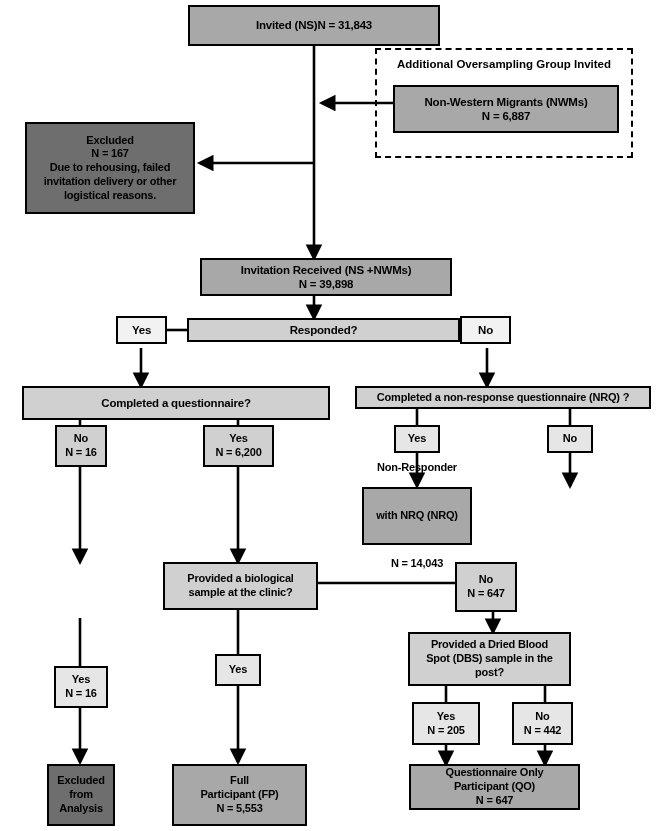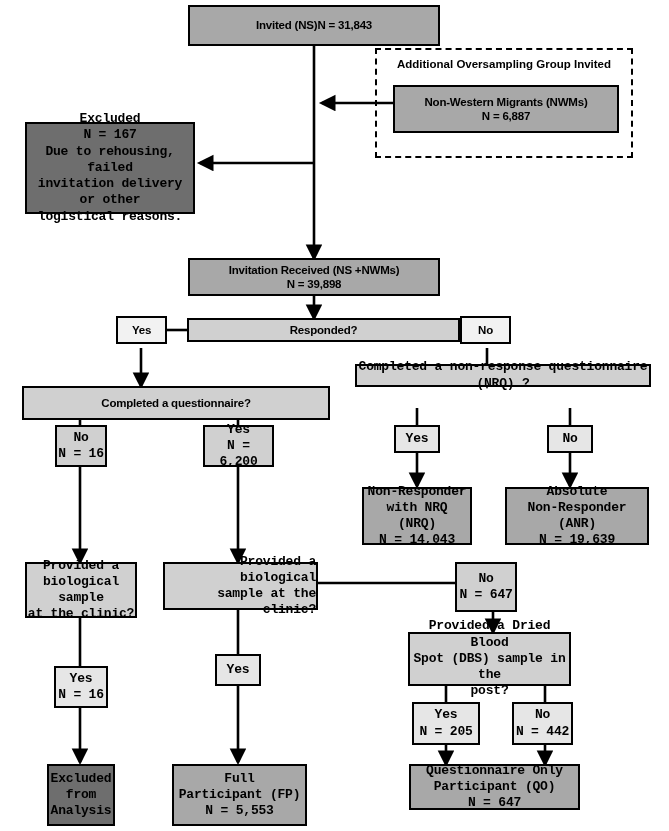--- a/index.html
+++ b/index.html
@@ -34,21 +34,21 @@
     color: #000000;
     line-height: 1.25;
     letter-spacing: -0.2px;
     z-index: 3;
   }
   .fill-med   { background: #a8a8a8; }
   .fill-light { background: #d0d0d0; }
   .fill-pale  { background: #e6e6e6; }
   .fill-dark  { background: #6e6e6e; }
   .fill-white { background: #f2f2f2; }
-  .t11 { font-size: 13px; font-family: Liberation Mono, monospace; }
+  .t11 { font-size: 11px; }
   .t115{ font-size: 11.5px; }
   .dashed-group {
     position: absolute;
     box-sizing: border-box;
     border: 2px dashed #000000;
     background: transparent;
     z-index: 1;
   }
   .group-title {
     position: absolute;
@@ -143,42 +143,42 @@
   </div>
 
   <div class="node fill-dark t11" style="left:25px; top:122px; width:170px; height:92px; flex-direction:column;">
     <span>Excluded</span>
     <span>N = 167</span>
     <span>Due to rehousing, failed</span>
     <span>invitation delivery or other</span>
     <span>logistical reasons.</span>
   </div>
 
-  <div class="node fill-med t115" style="left:188px; top:258px; width:252px; height:38px; flex-direction:column;">
+  <div class="node fill-med t115" style="left:200px; top:258px; width:252px; height:38px; flex-direction:column;">
     <span>Invitation Received (NS +NWMs)</span>
     <span>N =  39,898</span>
   </div>
 
   <div class="node fill-light t115" style="left:187px; top:318px; width:273px; height:24px;">
     <span>Responded?</span>
   </div>
 
   <div class="node fill-white t115" style="left:116px; top:316px; width:51px; height:28px;">
     <span>Yes</span>
   </div>
 
   <div class="node fill-white t115" style="left:460px; top:316px; width:51px; height:28px;">
     <span>No</span>
   </div>
 
   <div class="node fill-light t115" style="left:22px; top:386px; width:308px; height:34px;text-align:right;">
     <span>Completed a questionnaire?</span>
   </div>
 
-  <div class="node fill-light t11" style="left:355px; top:364px; width:296px; height:23px;">
+  <div class="node fill-light t11" style="left:355px; top:386px; width:296px; height:23px;">
     <span>Completed a non-response questionnaire (NRQ) ?</span>
   </div>
 
   <div class="node fill-light t11" style="left:55px; top:425px; width:52px; height:42px; flex-direction:column;">
     <span>No</span>
     <span>N = 16</span>
   </div>
 
   <div class="node fill-light t11" style="left:203px; top:425px; width:71px; height:42px; flex-direction:column;">
     <span>Yes</span>
@@ -186,37 +186,27 @@
   </div>
 
   <div class="node fill-pale t11" style="left:394px; top:425px; width:46px; height:28px;">
     <span>Yes</span>
   </div>
 
   <div class="node fill-pale t11" style="left:547px; top:425px; width:46px; height:28px;">
     <span>No</span>
   </div>
 
-  <div class="node fill-med t11" style="left:362px; top:487px; width:110px; height:58px; flex-direction:column;">
+  <div class="node fill-med t11" style="left:362px; top:487px; width:110px; height:58px; flex-direction:column;gap:34px;">
     <span>Non-Responder</span>
     <span>with NRQ (NRQ)</span>
     <span>N = 14,043</span>
   </div>
 
-  <div class="node fill-med t11" style="left:505px; top:487px; width:144px; height:58px; flex-direction:column;">
-    <span>Absolute</span>
-    <span>Non-Responder (ANR)</span>
-    <span>N = 19,639</span>
-  </div>
-
-  <div class="node fill-light t11" style="left:25px; top:562px; width:112px; height:56px; flex-direction:column;">
-    <span>Provided a</span>
-    <span>biological sample</span>
-    <span>at the clinic?</span>
-  </div>
+
 
   <div class="node fill-light t11" style="left:163px; top:562px; width:155px; height:48px; flex-direction:column;text-align:right;">
     <span>Provided a biological</span>
     <span>sample at the clinic?</span>
   </div>
 
   <div class="node fill-light t11" style="left:455px; top:562px; width:62px; height:50px; flex-direction:column;">
     <span>No</span>
     <span>N = 647</span>
   </div>

